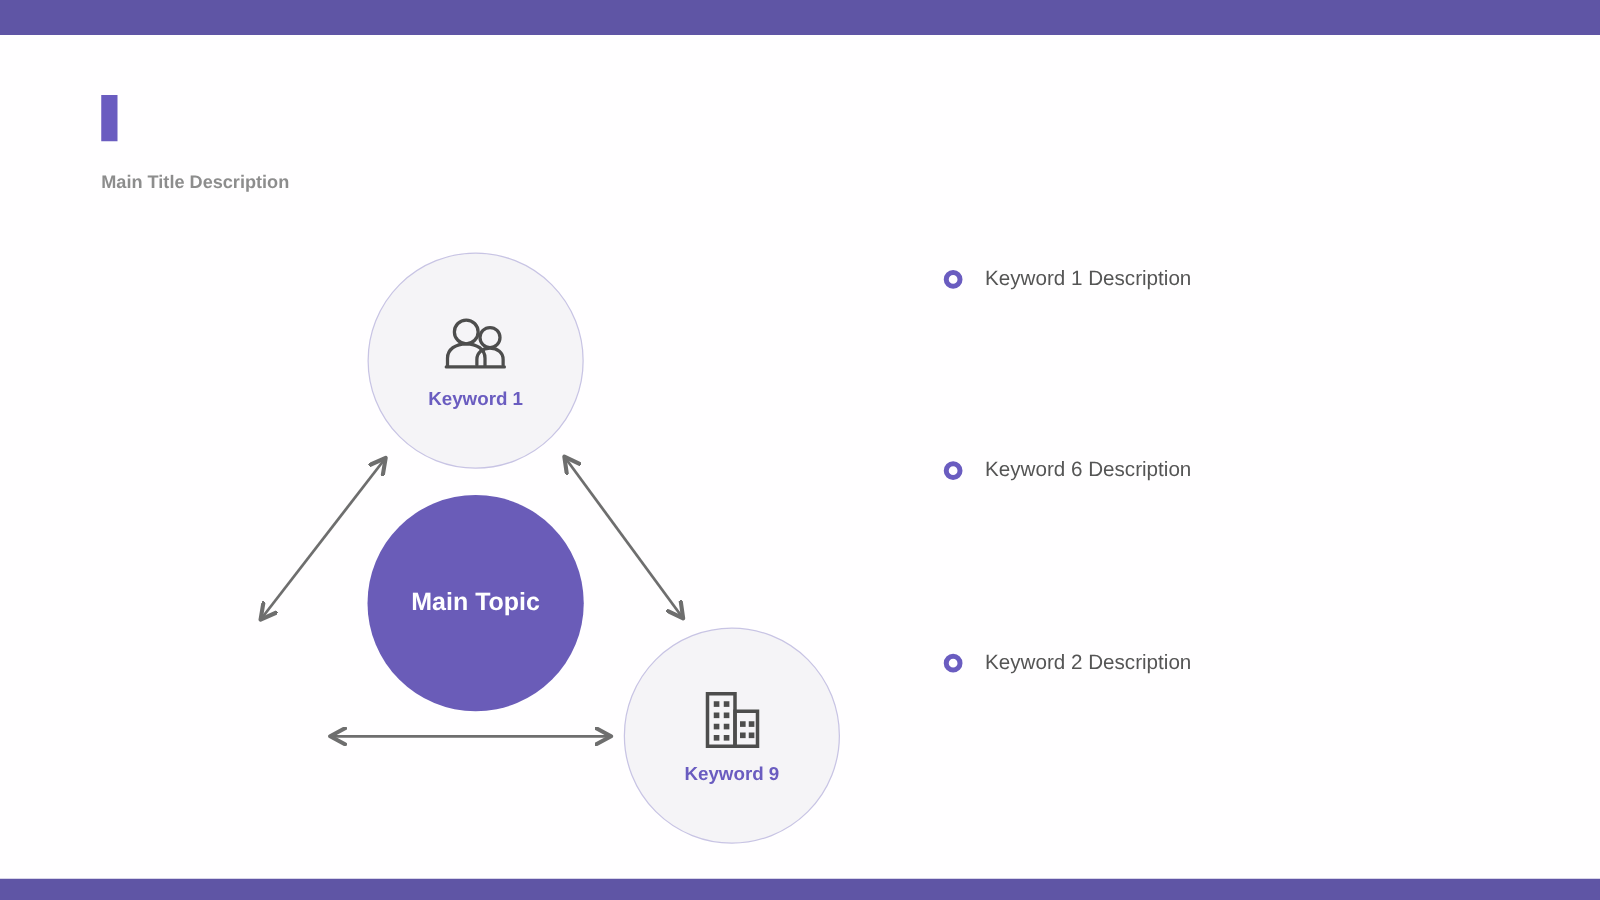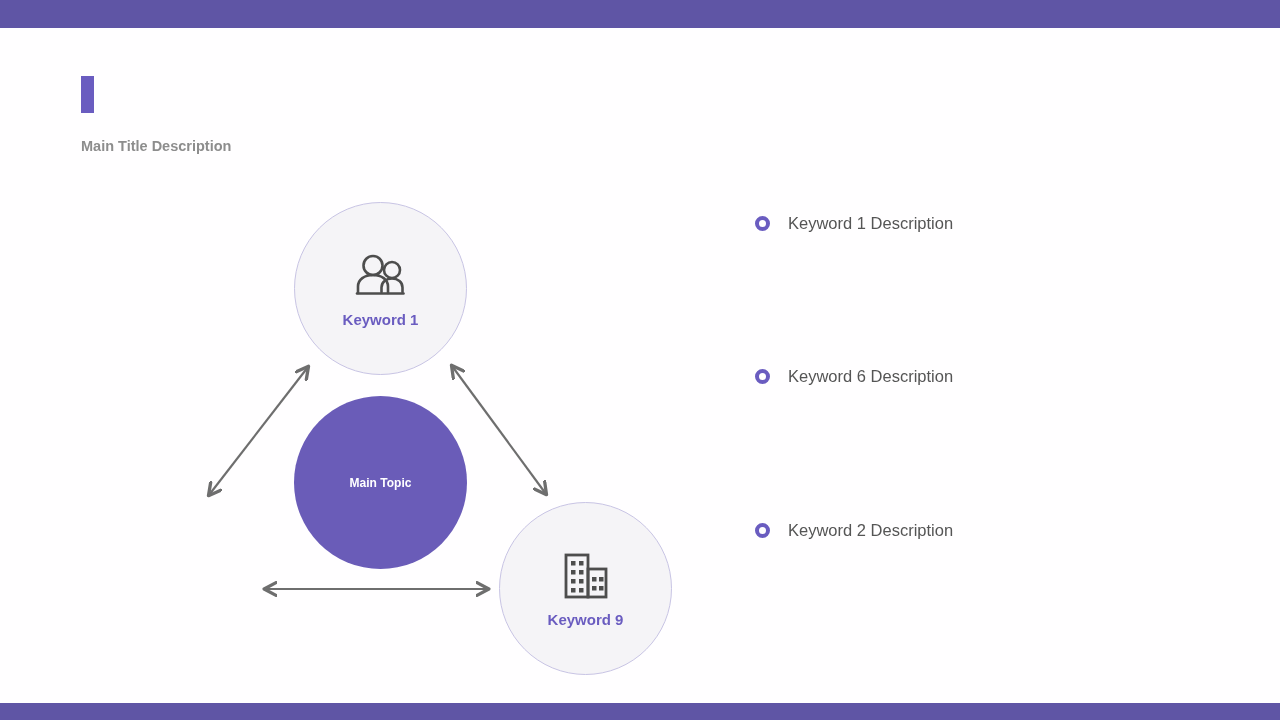--- a/index.html
+++ b/index.html
@@ -129,21 +129,21 @@
     width: 173px;
     height: 173px;
     border-radius: 50%;
     background: #6a5cb8;
     display: flex;
     align-items: center;
     justify-content: center;
     z-index: 3;
   }
   .center-label {
-    font-size: 12px;
+    font-size: 20px;
     font-weight: bold;
     color: #ffffff;
     white-space: nowrap;
   }
 
   
   .bullets {
     position: absolute;
     left: 755px;
     top: 206px;

